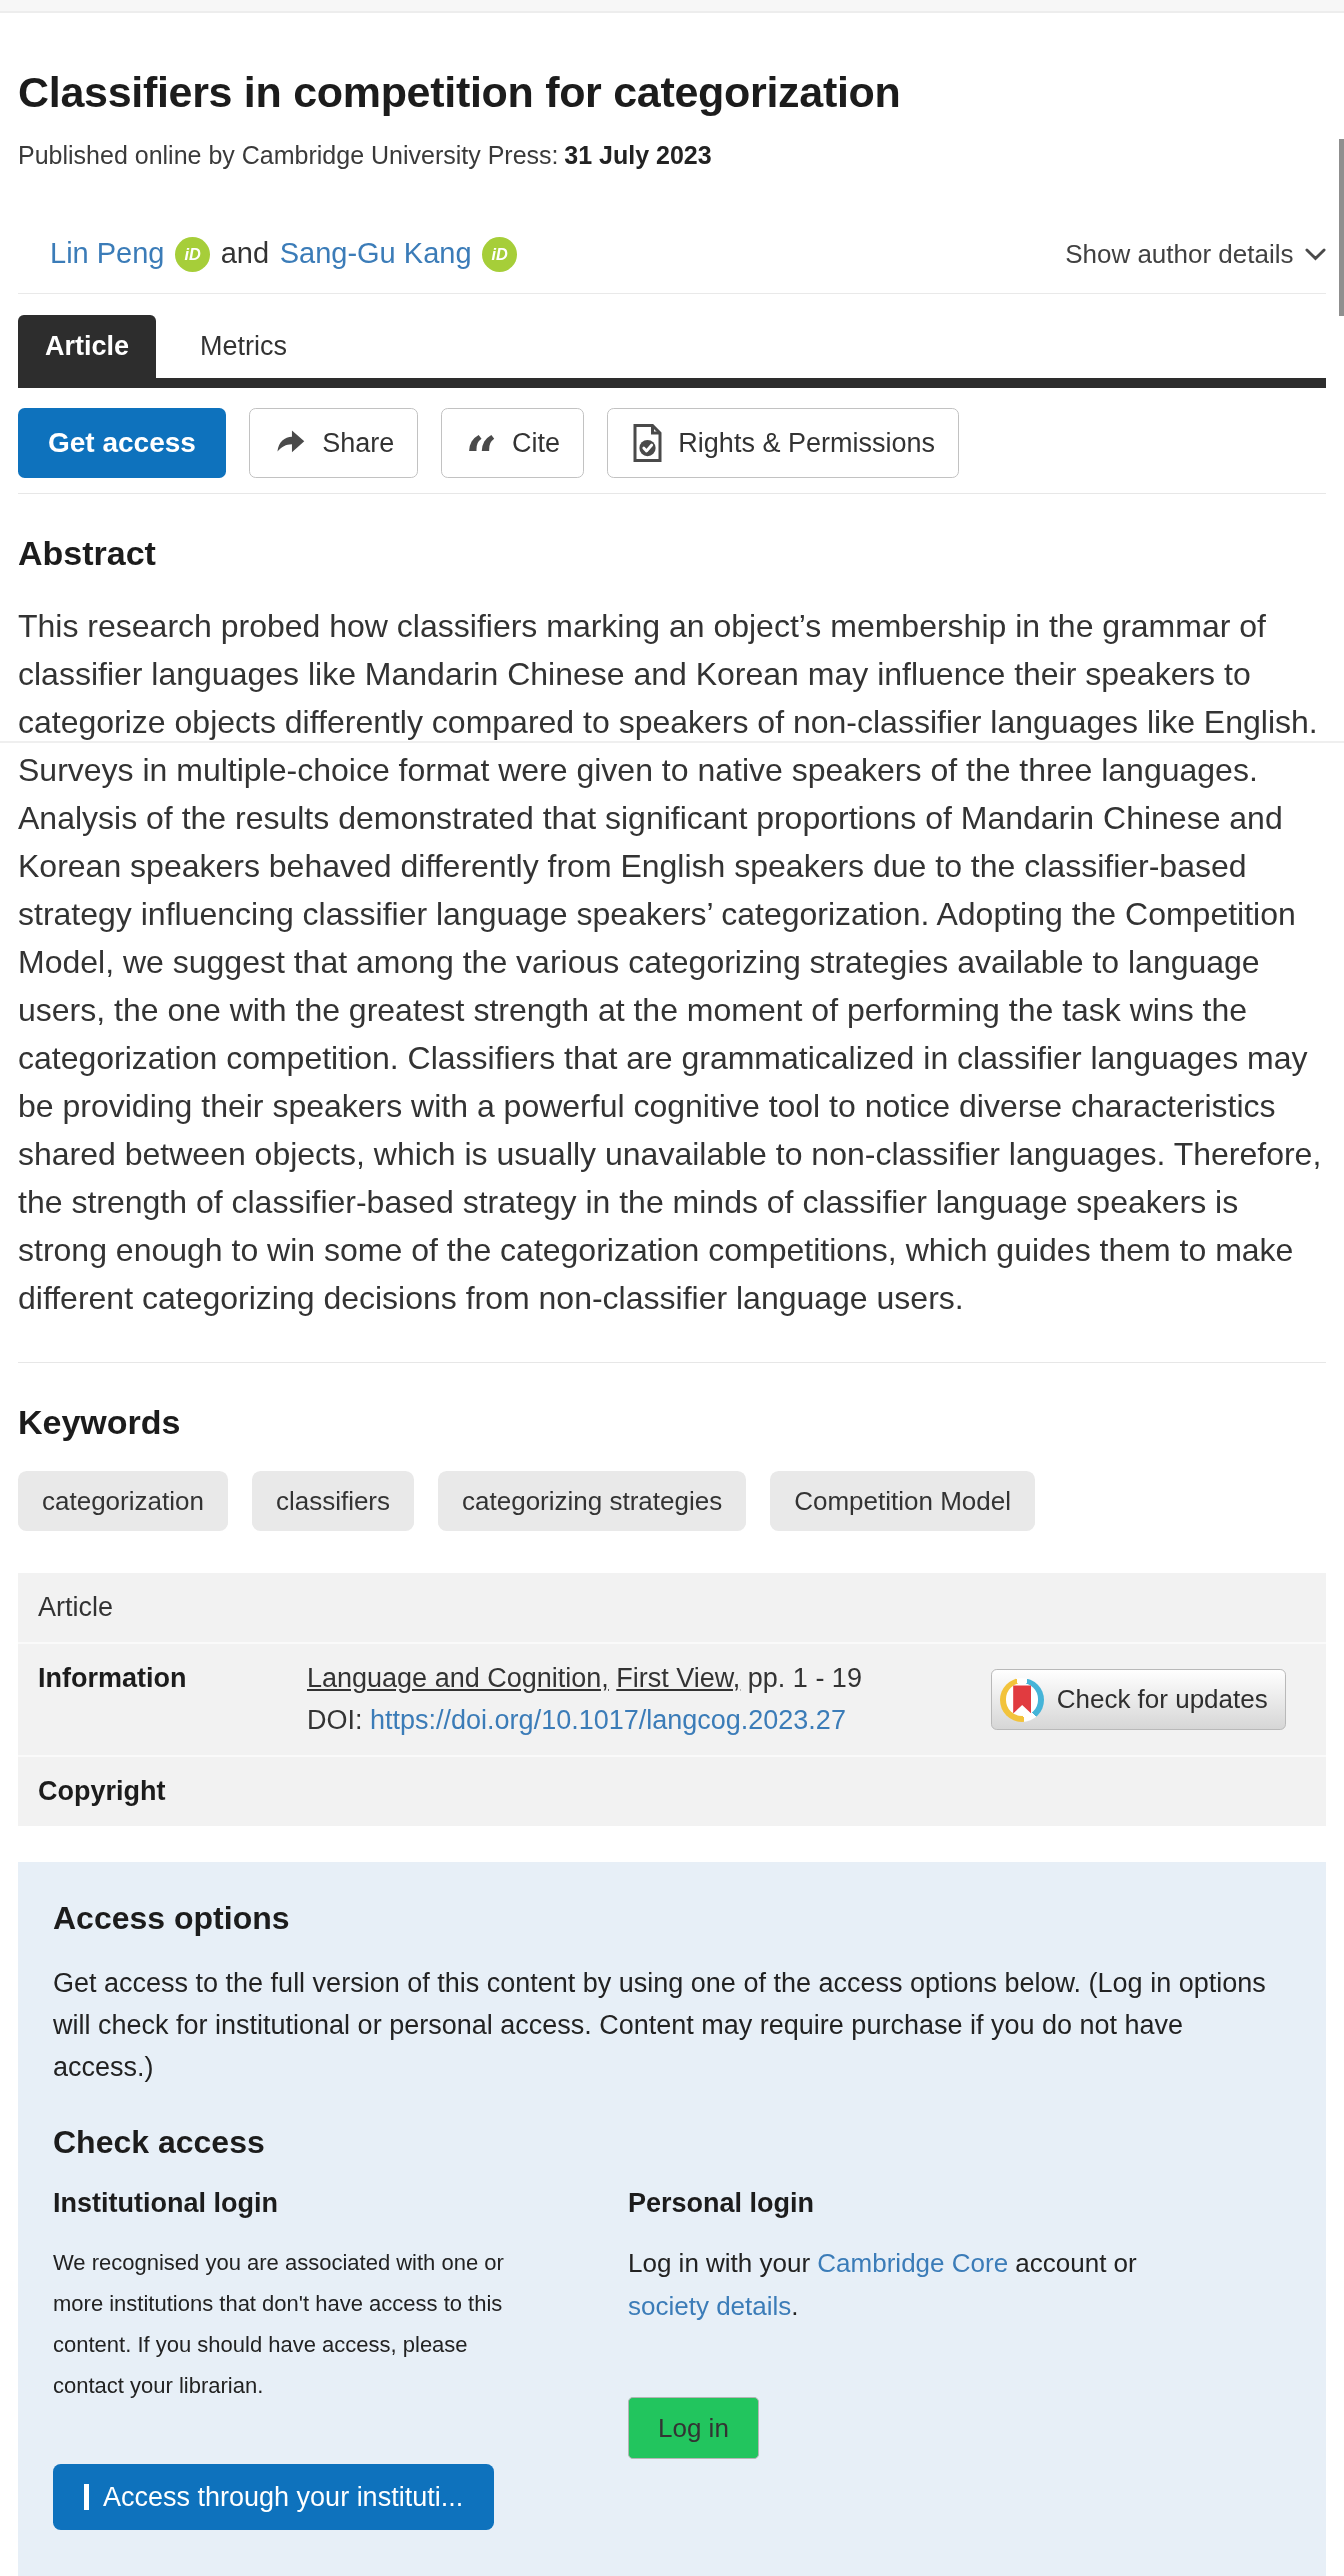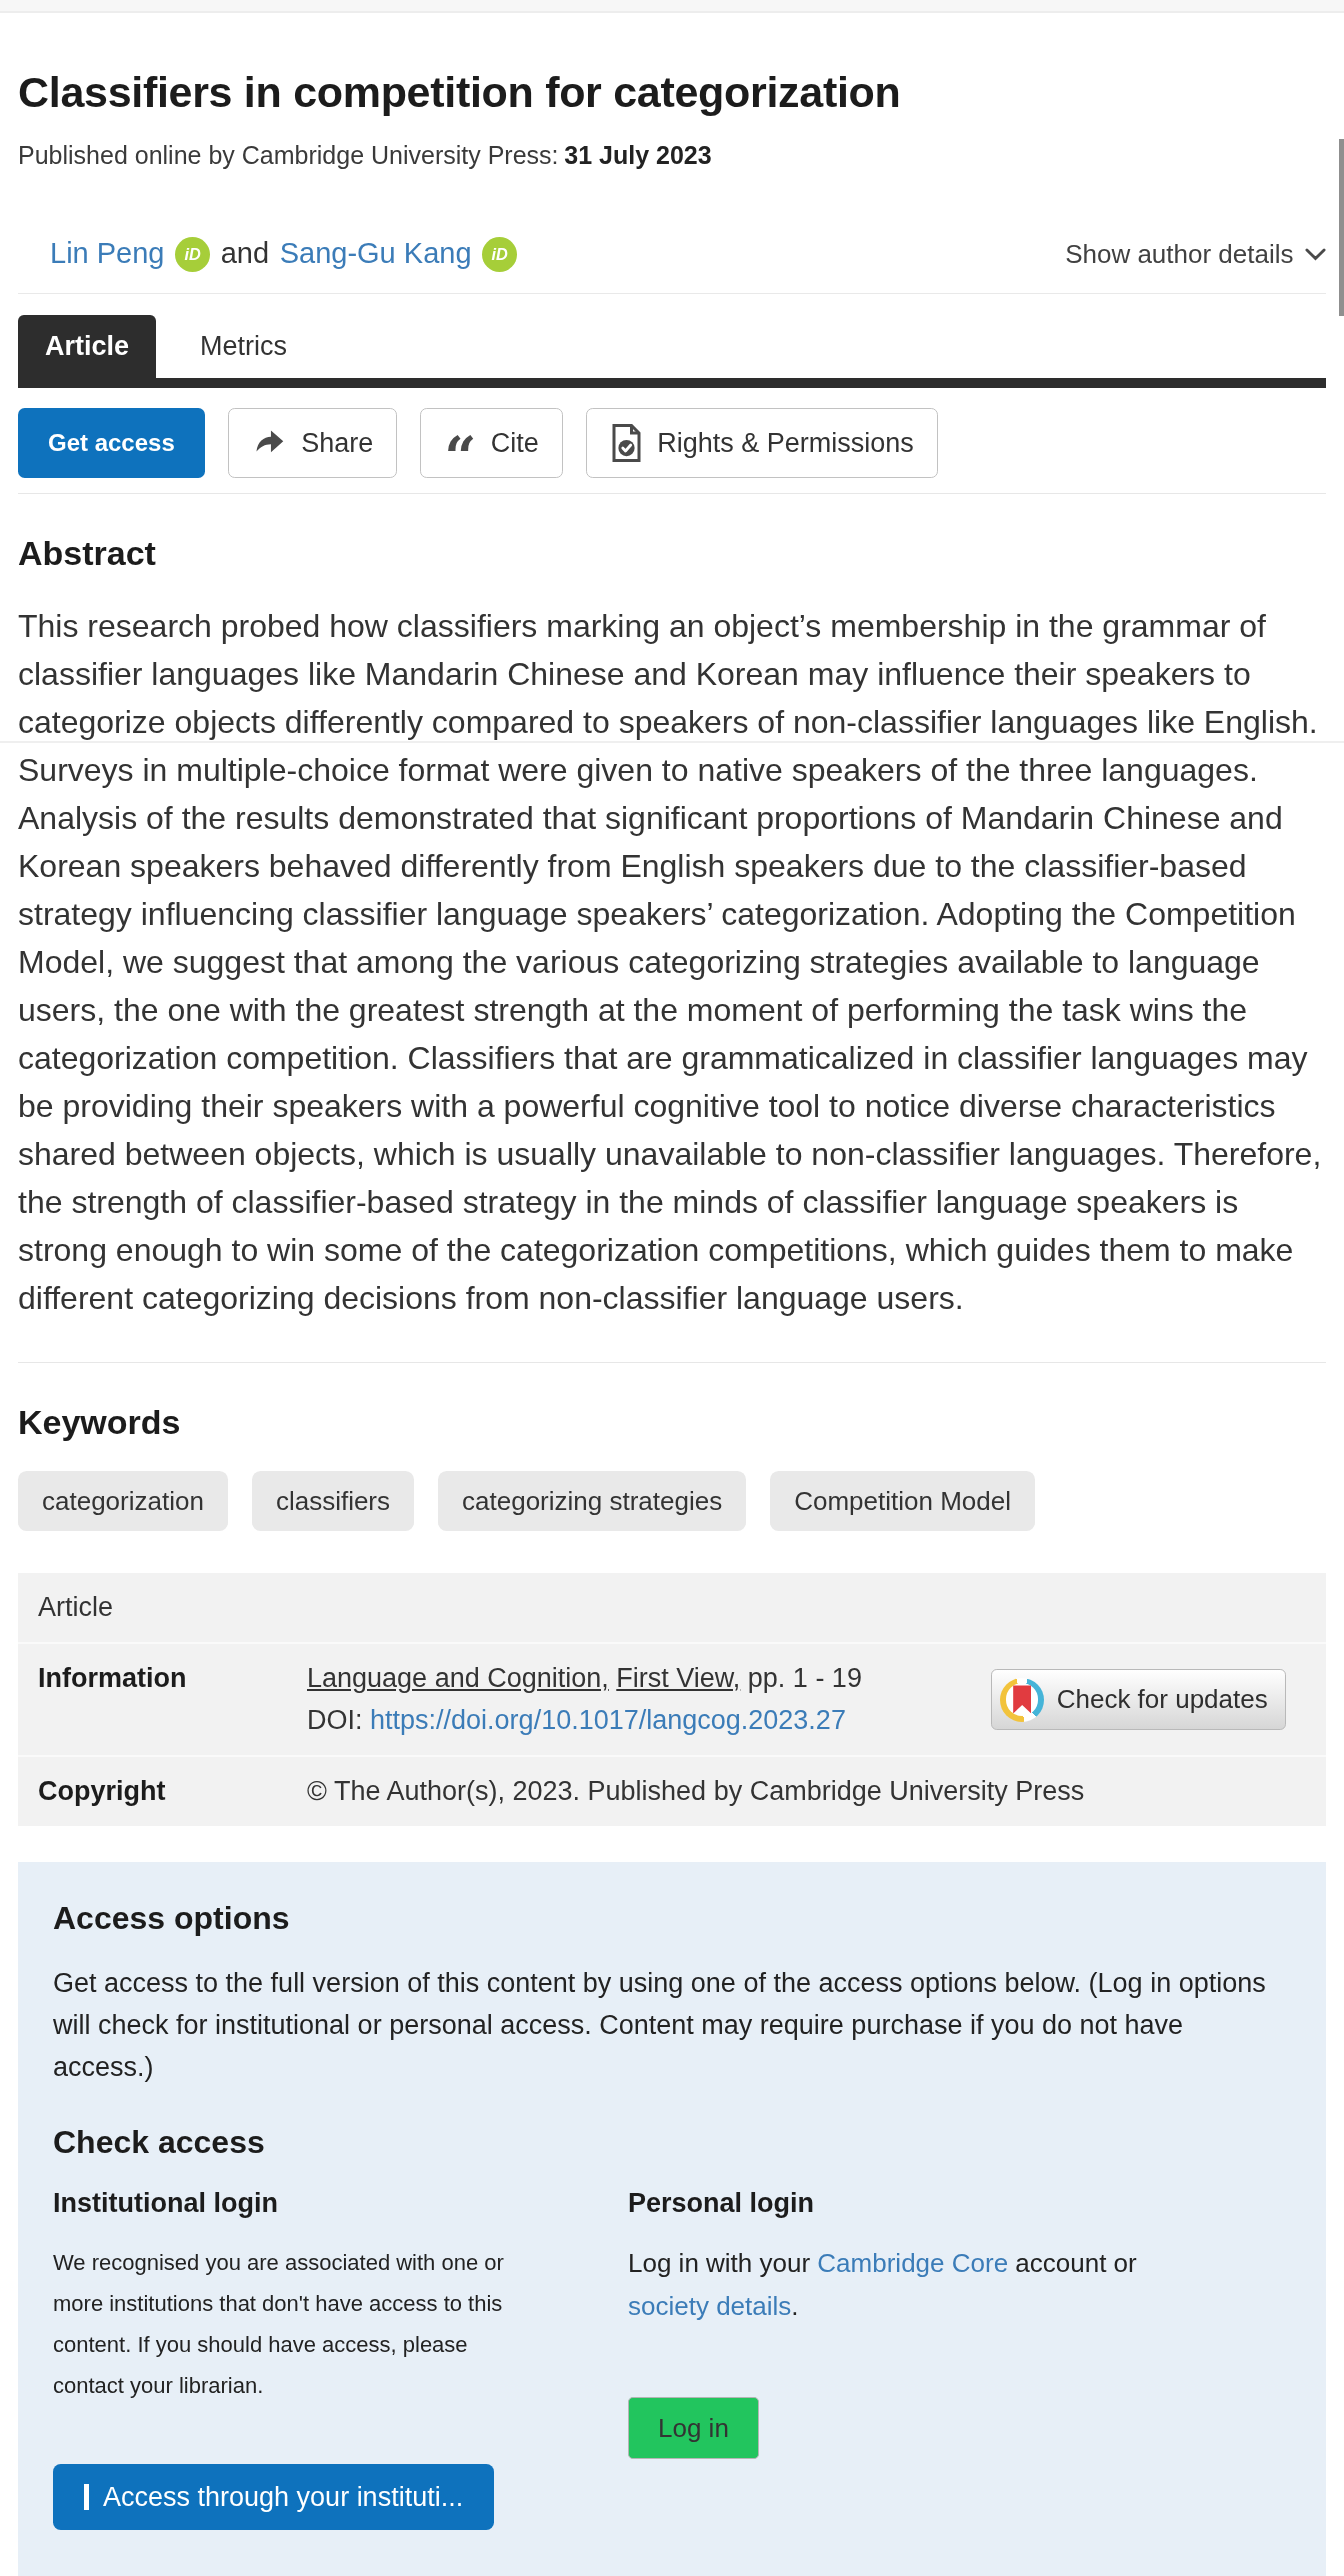--- a/index.html
+++ b/index.html
@@ -65,21 +65,21 @@
     cursor: pointer;
   }
   .tab-plain { font-size: 27px; color: #333; padding: 16.3px 0; margin-left: 44px; cursor: pointer; }
   .tab-bar { height: 9.6px; background: #2d2d2d; }
 
   
   .actions { margin-top: 20px; display: flex; gap: 23px; }
   .actions > * { height: 70px; }
   .btn-primary {
     background: #0e72bd; color: #fff;
-    font-weight: 700; font-size: 24px;
+    font-weight: 700; font-size: 28px;
     padding: 16px 30px; border: none; border-radius: 6.7px;
     display: flex; align-items: center; cursor: pointer;
     font-family: "Liberation Sans", sans-serif;
   }
   .btn-outline {
     background: #fff; color: #333;
     border: 1.9px solid #c2c2c2; border-radius: 6.7px;
     font-size: 27px; padding: 0 23px;
     display: flex; align-items: center; gap: 14.4px; cursor: pointer;
     font-family: "Liberation Sans", sans-serif;
@@ -264,21 +264,20 @@
       </div>
       <div class="cm-badge">
         <span class="cm-logo">
             <span class="cm-bookmark"></span>
           </span>
         <span class="cm-text">Check for updates</span>
       </div>
     </div>
     <div class="drow">
       <div class="dlabel">Copyright</div>
-      <div class="dvalue">© The Author(s), 2023. Published by Cambridge University Press</div>
     </div>
   </div>
 
   <div class="access">
     <h2 class="access-h">Access options</h2>
     <p class="access-intro">Get access to the full version of this content by using one of the access options below. (Log in options will check for institutional or personal access. Content may require purchase if you do not have access.)</p>
     <h3 class="check-h">Check access</h3>
 
     <div class="cols">
       <div class="col-inst">

